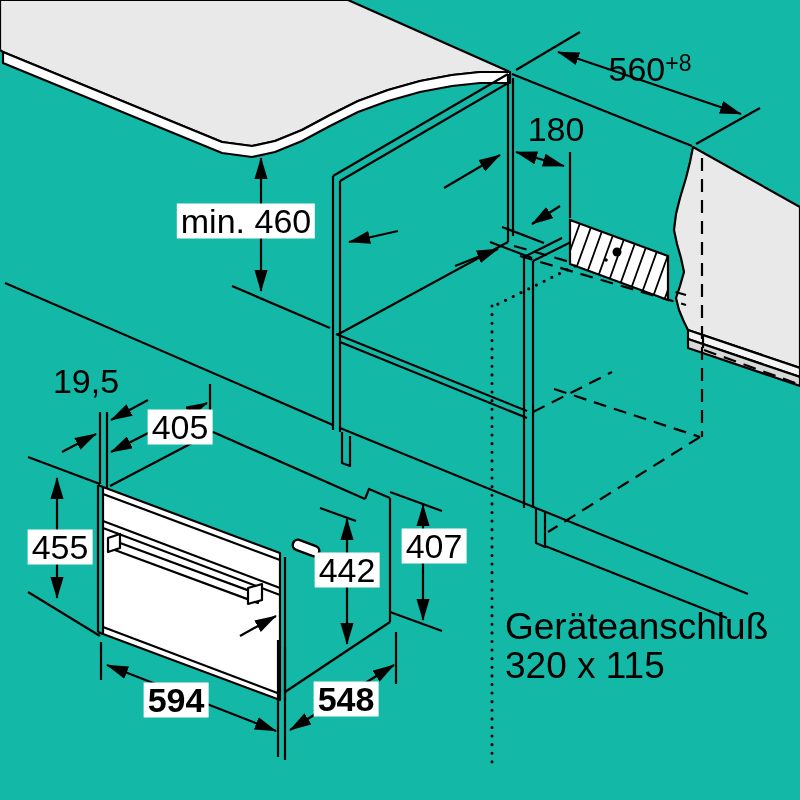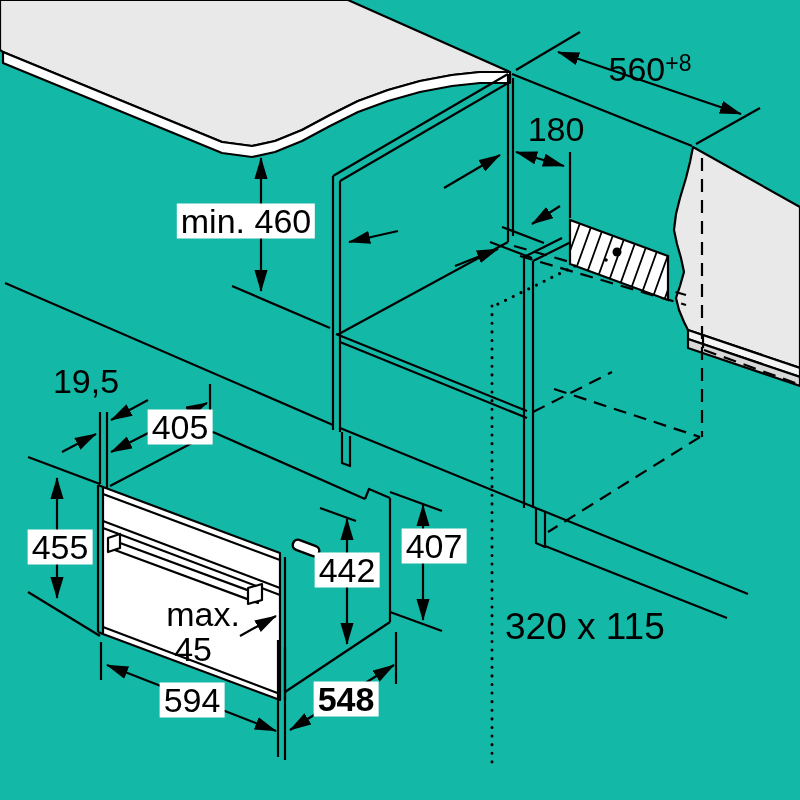--- a/index.html
+++ b/index.html
@@ -193,27 +193,24 @@
 <div class="lbl" style="left:86px;top:381px;">19,5</div>
 
 <div class="lbl bg" style="left:157px;top:427px;margin-left:23px;">405</div>
 
 <div class="lbl bg" style="left:60px;top:547px;">455</div>
 
 <div class="lbl bg" style="left:347px;top:570px;">442</div>
 
 <div class="lbl bg" style="left:434px;top:546px;">407</div>
 
-<div class="lbl two" style="left:203px;top:632px;">
-      <div>max.</div>
-      <div style="padding-left:8px">45</div>
-    </div>
-
-<div class="lbl bg" style="left:192px;top:700px;">594</div>
+
+<div class="lbl bg" style="left:176px;top:700px;font-weight:bold;">594</div>
 
 <div class="lbl bg" style="left:346px;top:699px;font-weight:bold;">548</div>
 
 <div class="note" style="left:505px;top:607px;">
+  <div>Geräteanschluß</div>
   <div>320 x 115</div>
 </div>
 
 
 </div>
 
 </body></html>

